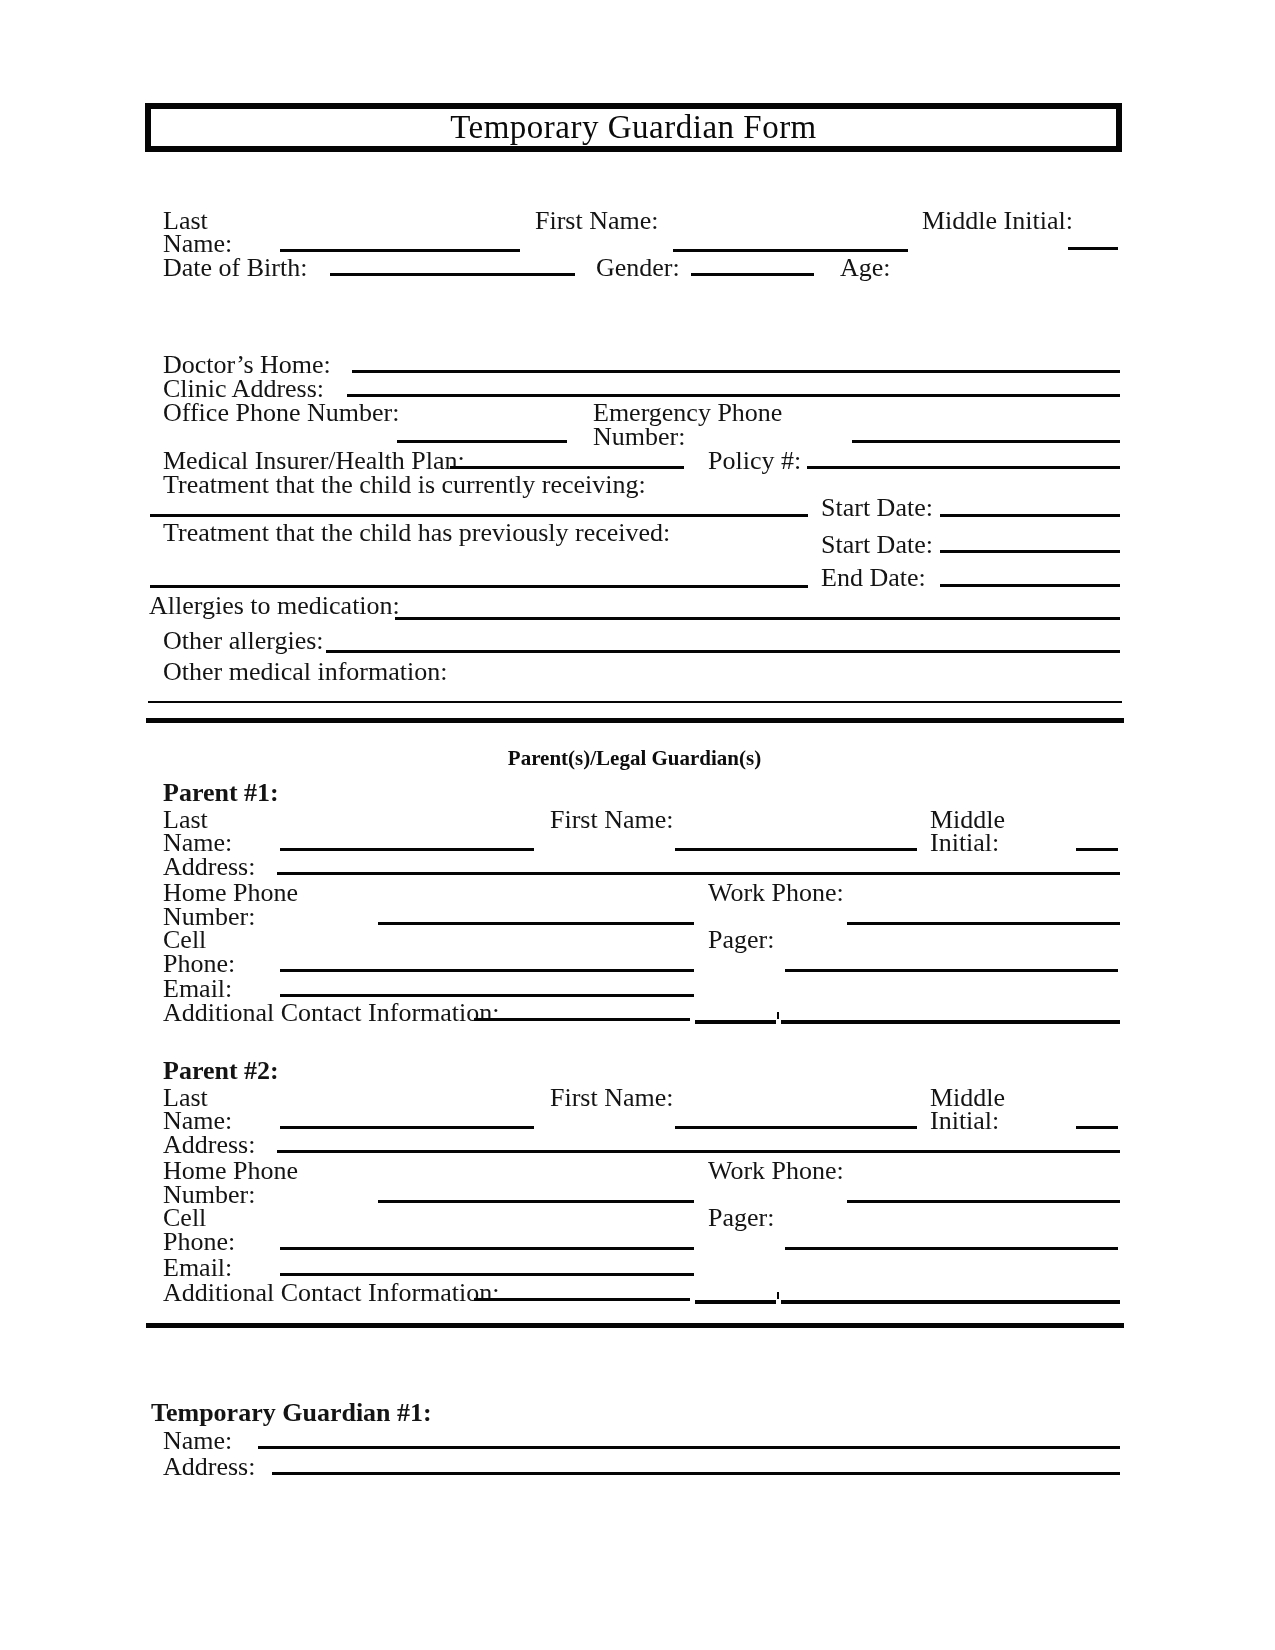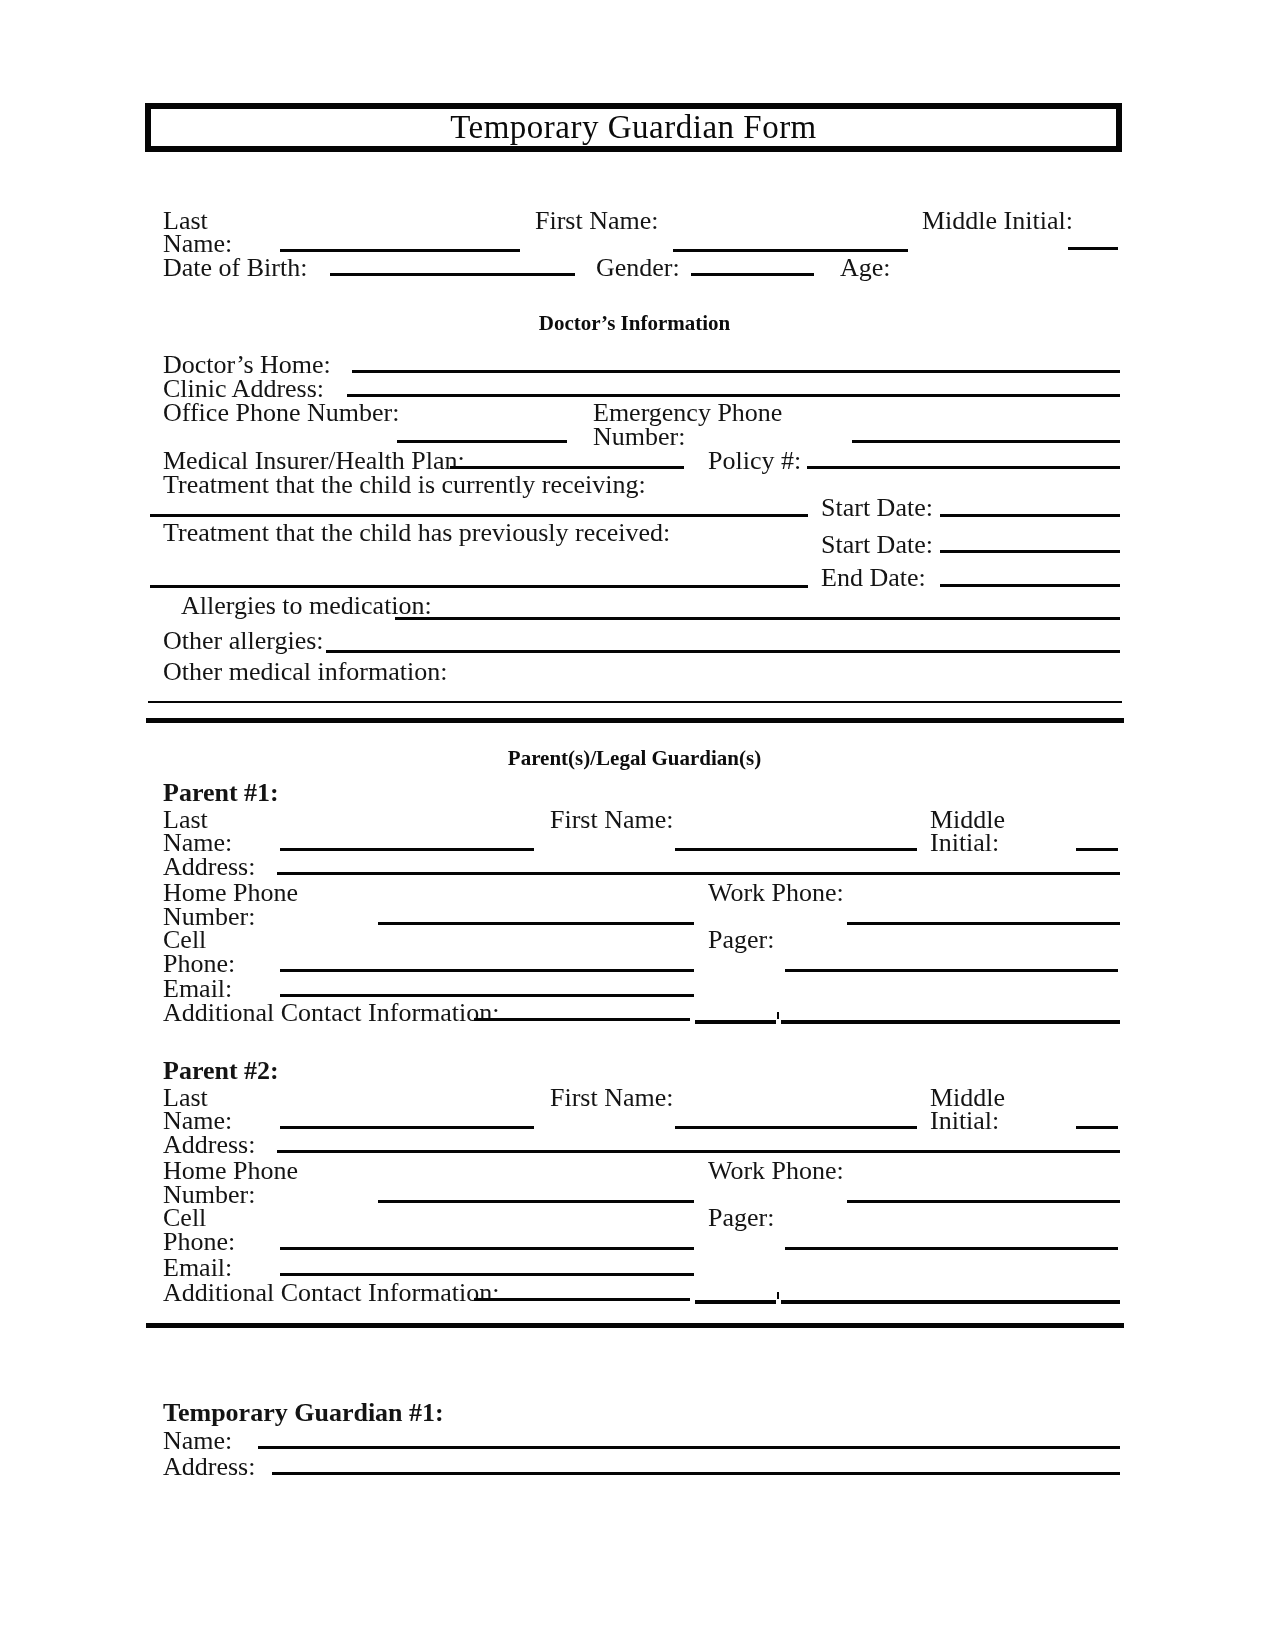--- a/index.html
+++ b/index.html
@@ -46,21 +46,20 @@
   <div class="ln" style="left:1068px;top:247px;width:50px;"></div>
 
   <div class="lbl" style="left:163px;top:254px;">Date of Birth:</div>
   <div class="ln" style="left:330px;top:273px;width:245px;"></div>
 
   <div class="lbl" style="left:596px;top:254px;">Gender:</div>
   <div class="ln" style="left:691px;top:273px;width:123px;"></div>
 
   <div class="lbl" style="left:840px;top:254px;">Age:</div>
 
-  <div class="hd" style="top:311px;">Doctor’s Information</div>
 
   <div class="lbl" style="left:163px;top:351px;">Doctor’s Home:</div>
   <div class="ln" style="left:352px;top:370px;width:768px;"></div>
 
   <div class="lbl" style="left:163px;top:375px;">Clinic Address:</div>
   <div class="ln" style="left:347px;top:394px;width:773px;"></div>
 
   <div class="lbl" style="left:163px;top:399px;">Office Phone Number:</div>
   <div class="ln" style="left:397px;top:440px;width:170px;"></div>
 
@@ -82,21 +81,21 @@
 
   <div class="lbl" style="left:163px;top:519px;">Treatment that the child has previously received:</div>
   <div class="ln" style="left:150px;top:585px;width:658px;"></div>
 
   <div class="lbl" style="left:821px;top:531px;">Start Date:</div>
   <div class="ln" style="left:940px;top:550px;width:180px;"></div>
 
   <div class="lbl" style="left:821px;top:564px;">End Date:</div>
   <div class="ln" style="left:940px;top:584px;width:180px;"></div>
 
-  <div class="lbl" style="left:181px;top:592px;">Allergies to medication:</div>
+  <div class="lbl" style="left:149px;top:592px;">Allergies to medication:</div>
   <div class="ln" style="left:395px;top:617px;width:725px;"></div>
 
   <div class="lbl" style="left:163px;top:627px;">Other allergies:</div>
   <div class="ln" style="left:326px;top:650px;width:794px;"></div>
 
   <div class="lbl" style="left:163px;top:658px;">Other medical information:</div>
   <div class="ln2" style="left:148px;top:701px;width:974px;"></div>
 
   <div class="thick" style="left:146px;top:718px;width:978px;"></div>
 
@@ -176,21 +175,21 @@
 
   <div class="lbl" style="left:163px;top:1279px;">Additional Contact Information:</div>
   <div class="ln" style="left:474px;top:1298px;width:216px;"></div>
   <div class="ln" style="left:695px;top:1300px;width:81px;height:4px;"></div>
   <div class="tick" style="left:777px;top:1292px;"></div>
   <div class="ln" style="left:781px;top:1300px;width:339px;height:4px;"></div>
 
   <div class="thick" style="left:146px;top:1323px;width:978px;"></div>
 
 
-  <div class="lbl b" style="left:163px;top:1399px;">Temporary Guardian #1:</div>
+  <div class="lbl b" style="left:151px;top:1399px;">Temporary Guardian #1:</div>
 
   <div class="lbl" style="left:163px;top:1427px;">Name:</div>
   <div class="ln" style="left:258px;top:1446px;width:862px;"></div>
 
   <div class="lbl" style="left:163px;top:1453px;">Address:</div>
   <div class="ln" style="left:272px;top:1472px;width:848px;"></div>
 
 </div>
 
 </body></html>

